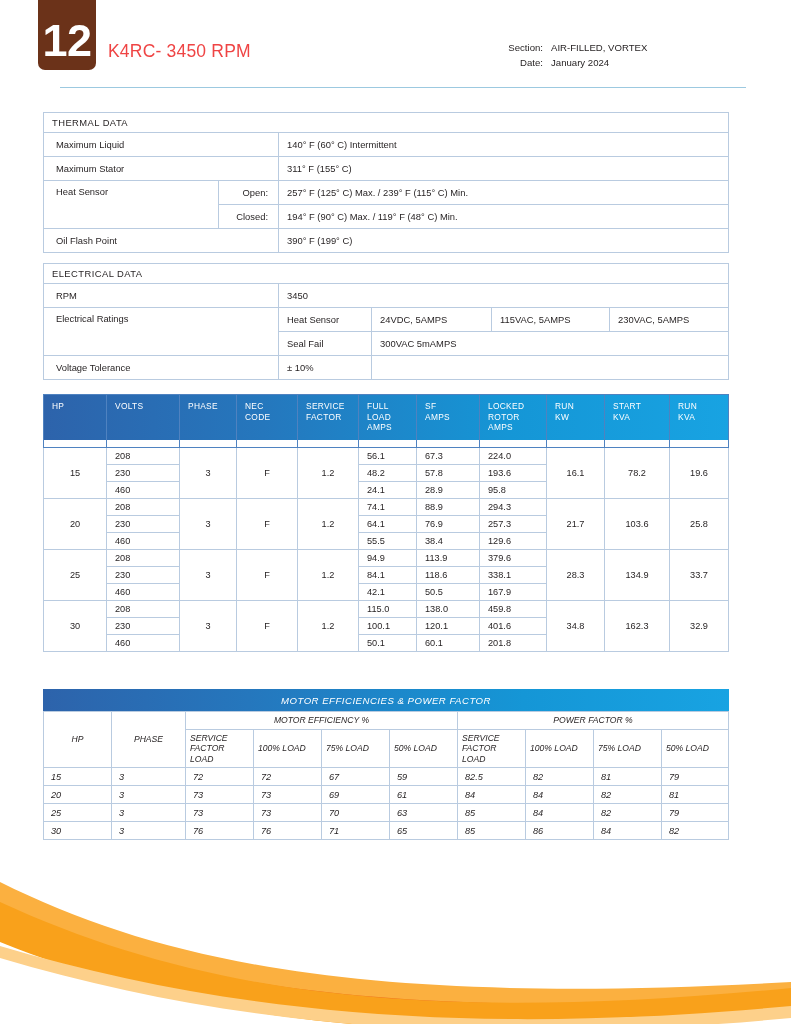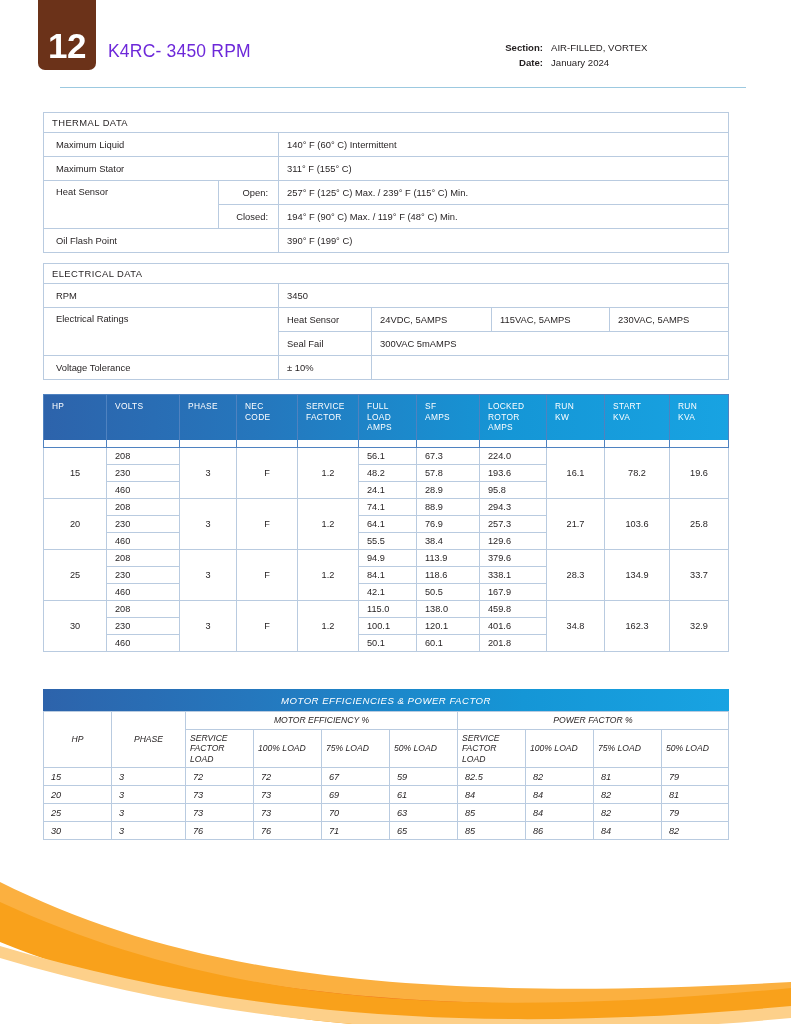--- a/index.html
+++ b/index.html
@@ -29,48 +29,48 @@
     height: 70px;
     background: #6b3219;
     border-bottom-left-radius: 7px;
     border-bottom-right-radius: 7px;
     display: flex;
     align-items: flex-end;
     justify-content: center;
   }
   #page-number-text {
     color: #ffffff;
-    font-size: 35px;
+    font-size: 45px;
     font-weight: bold;
     line-height: 1;
     padding-bottom: 7px;
     letter-spacing: -0.5px;
   }
   #doc-title {
     position: absolute;
     left: 108px;
     top: 41px;
     font-size: 17.5px;
-    color: #6d28d9;
+    color: #ef4444;
     letter-spacing: 0.2px;
     white-space: nowrap;
   }
   #meta-block {
     position: absolute;
     left: 495px;
     top: 40px;
     font-size: 9.6px;
     line-height: 15px;
     color: #231f20;
   }
   .meta-row { display: flex; }
   .meta-label {
     width: 48px;
     text-align: right;
-    font-weight: bold;
+    font-weight: normal;
     padding-right: 8px;
   }
   .meta-value { white-space: nowrap; }
   #header-rule {
     position: absolute;
     left: 60px;
     top: 87px;
     width: 686px;
     height: 1px;
     background: #9cc9e0;

